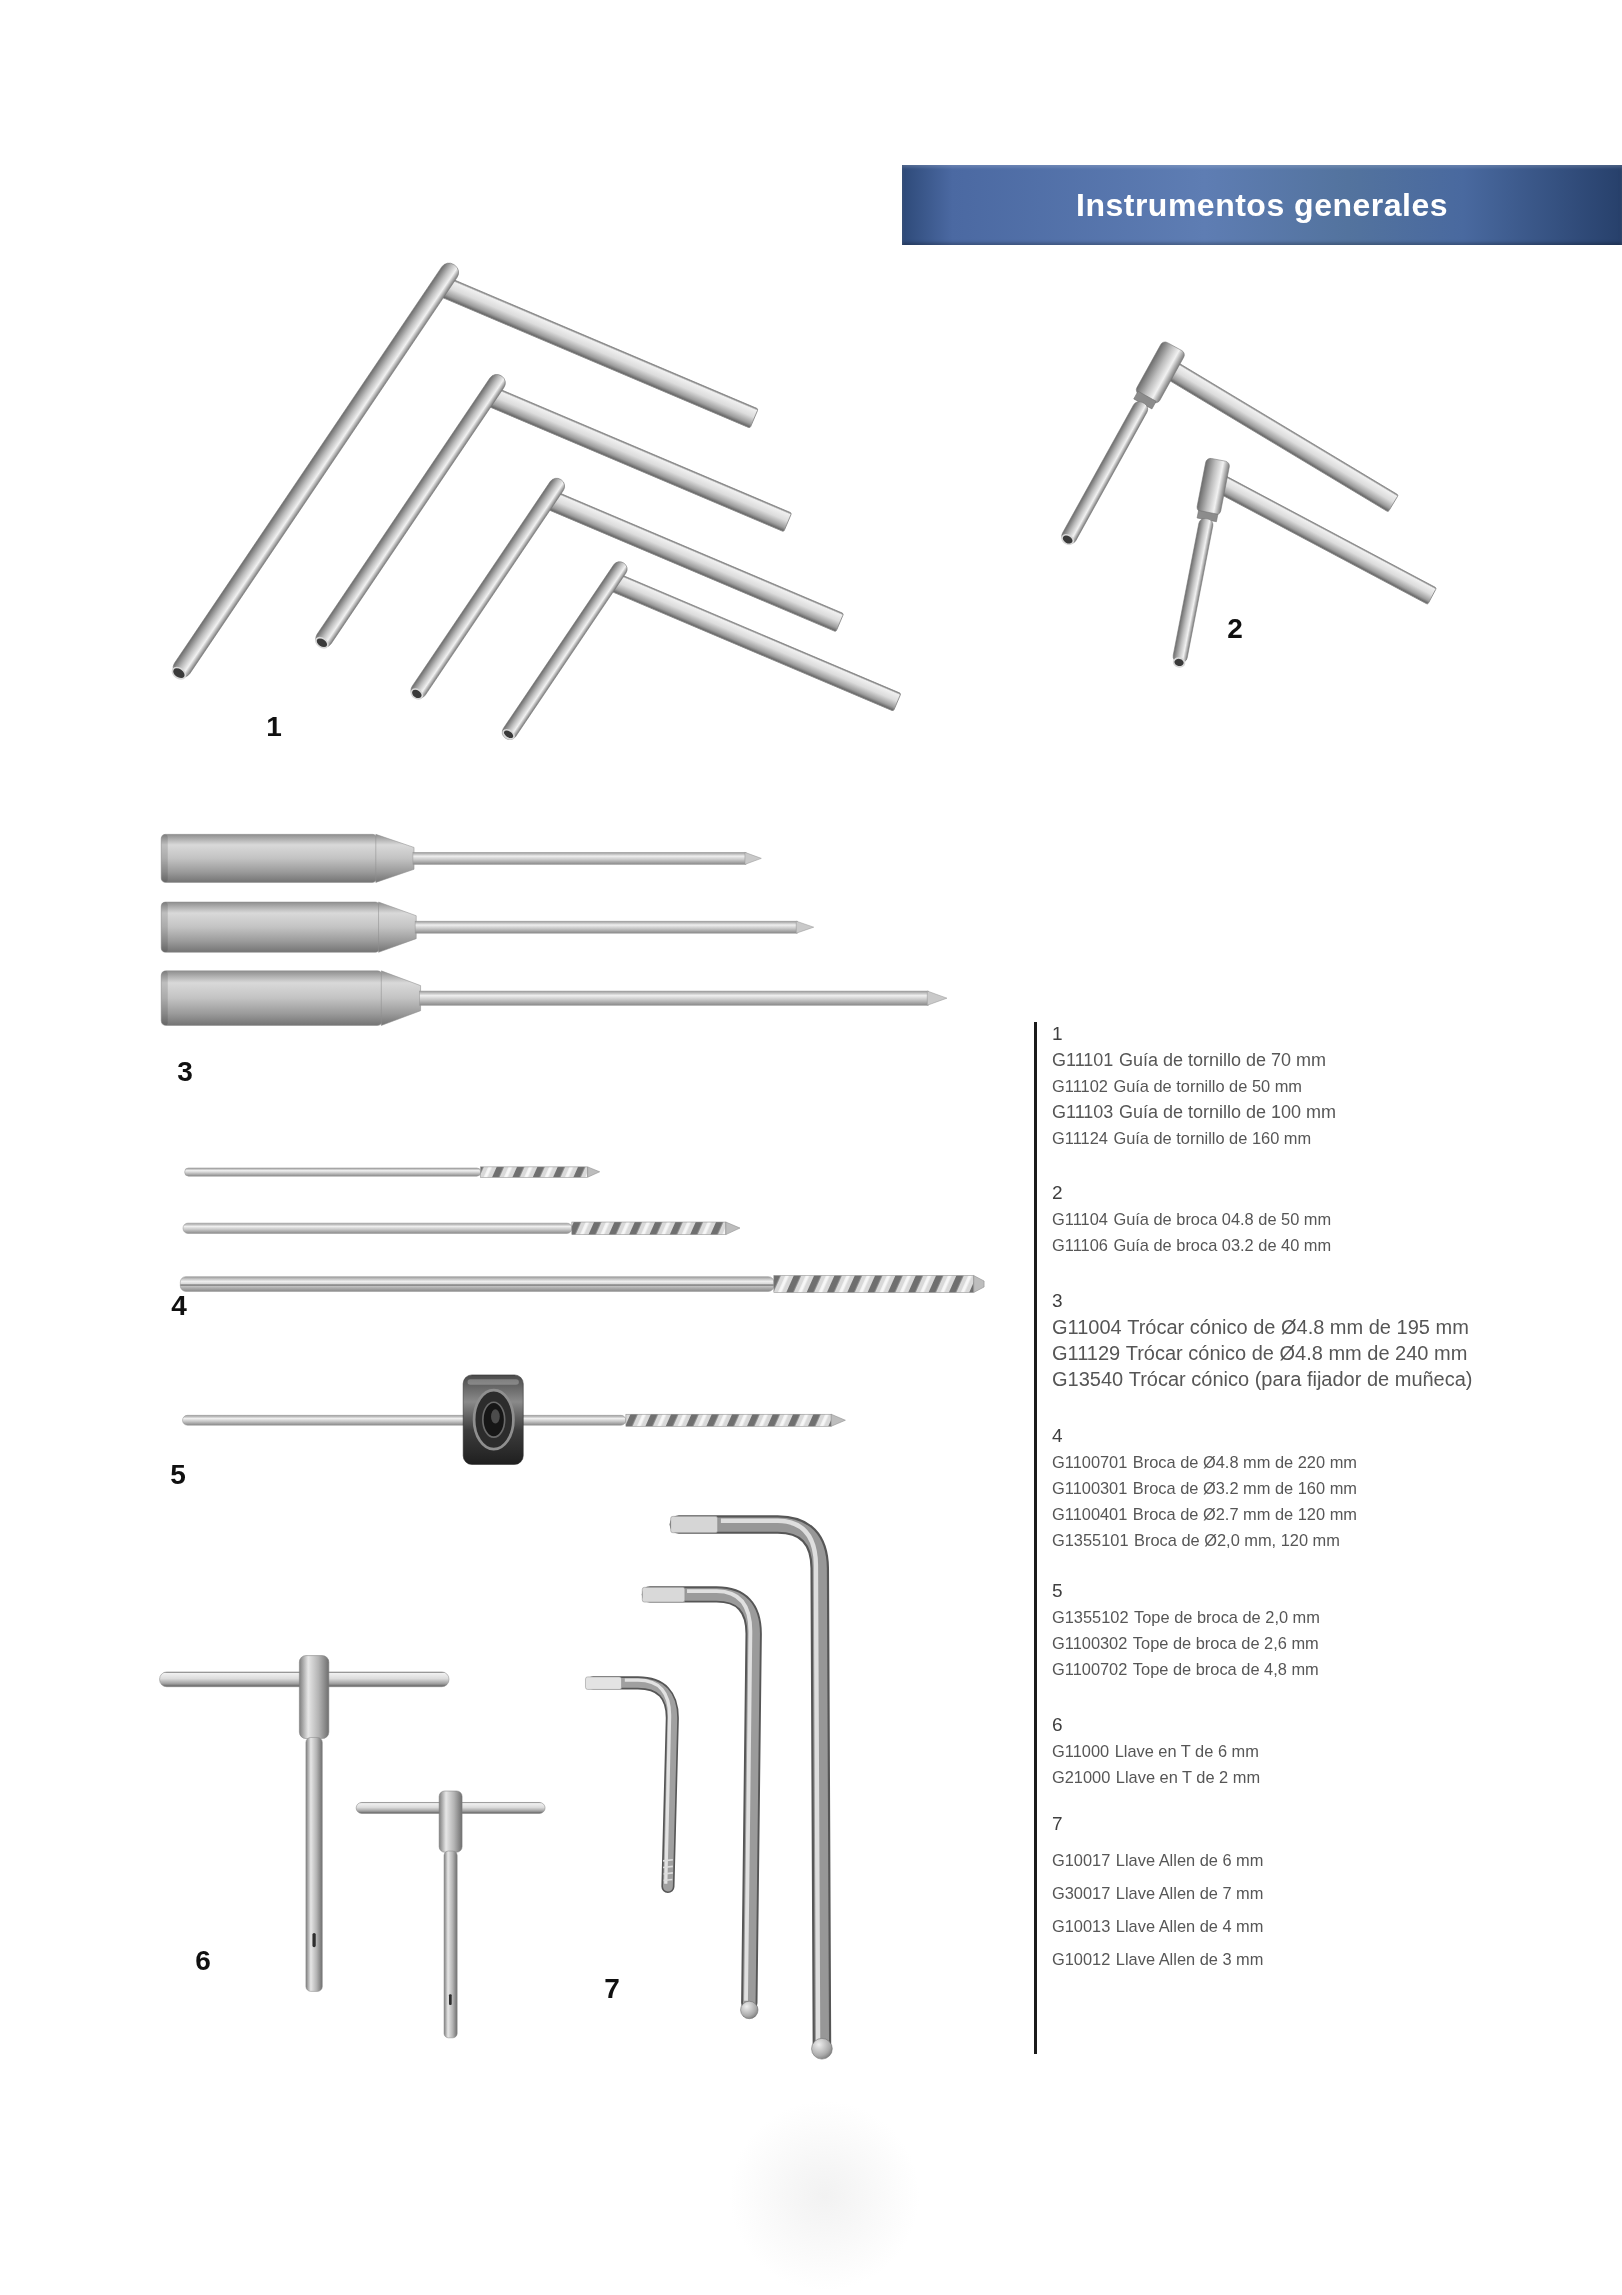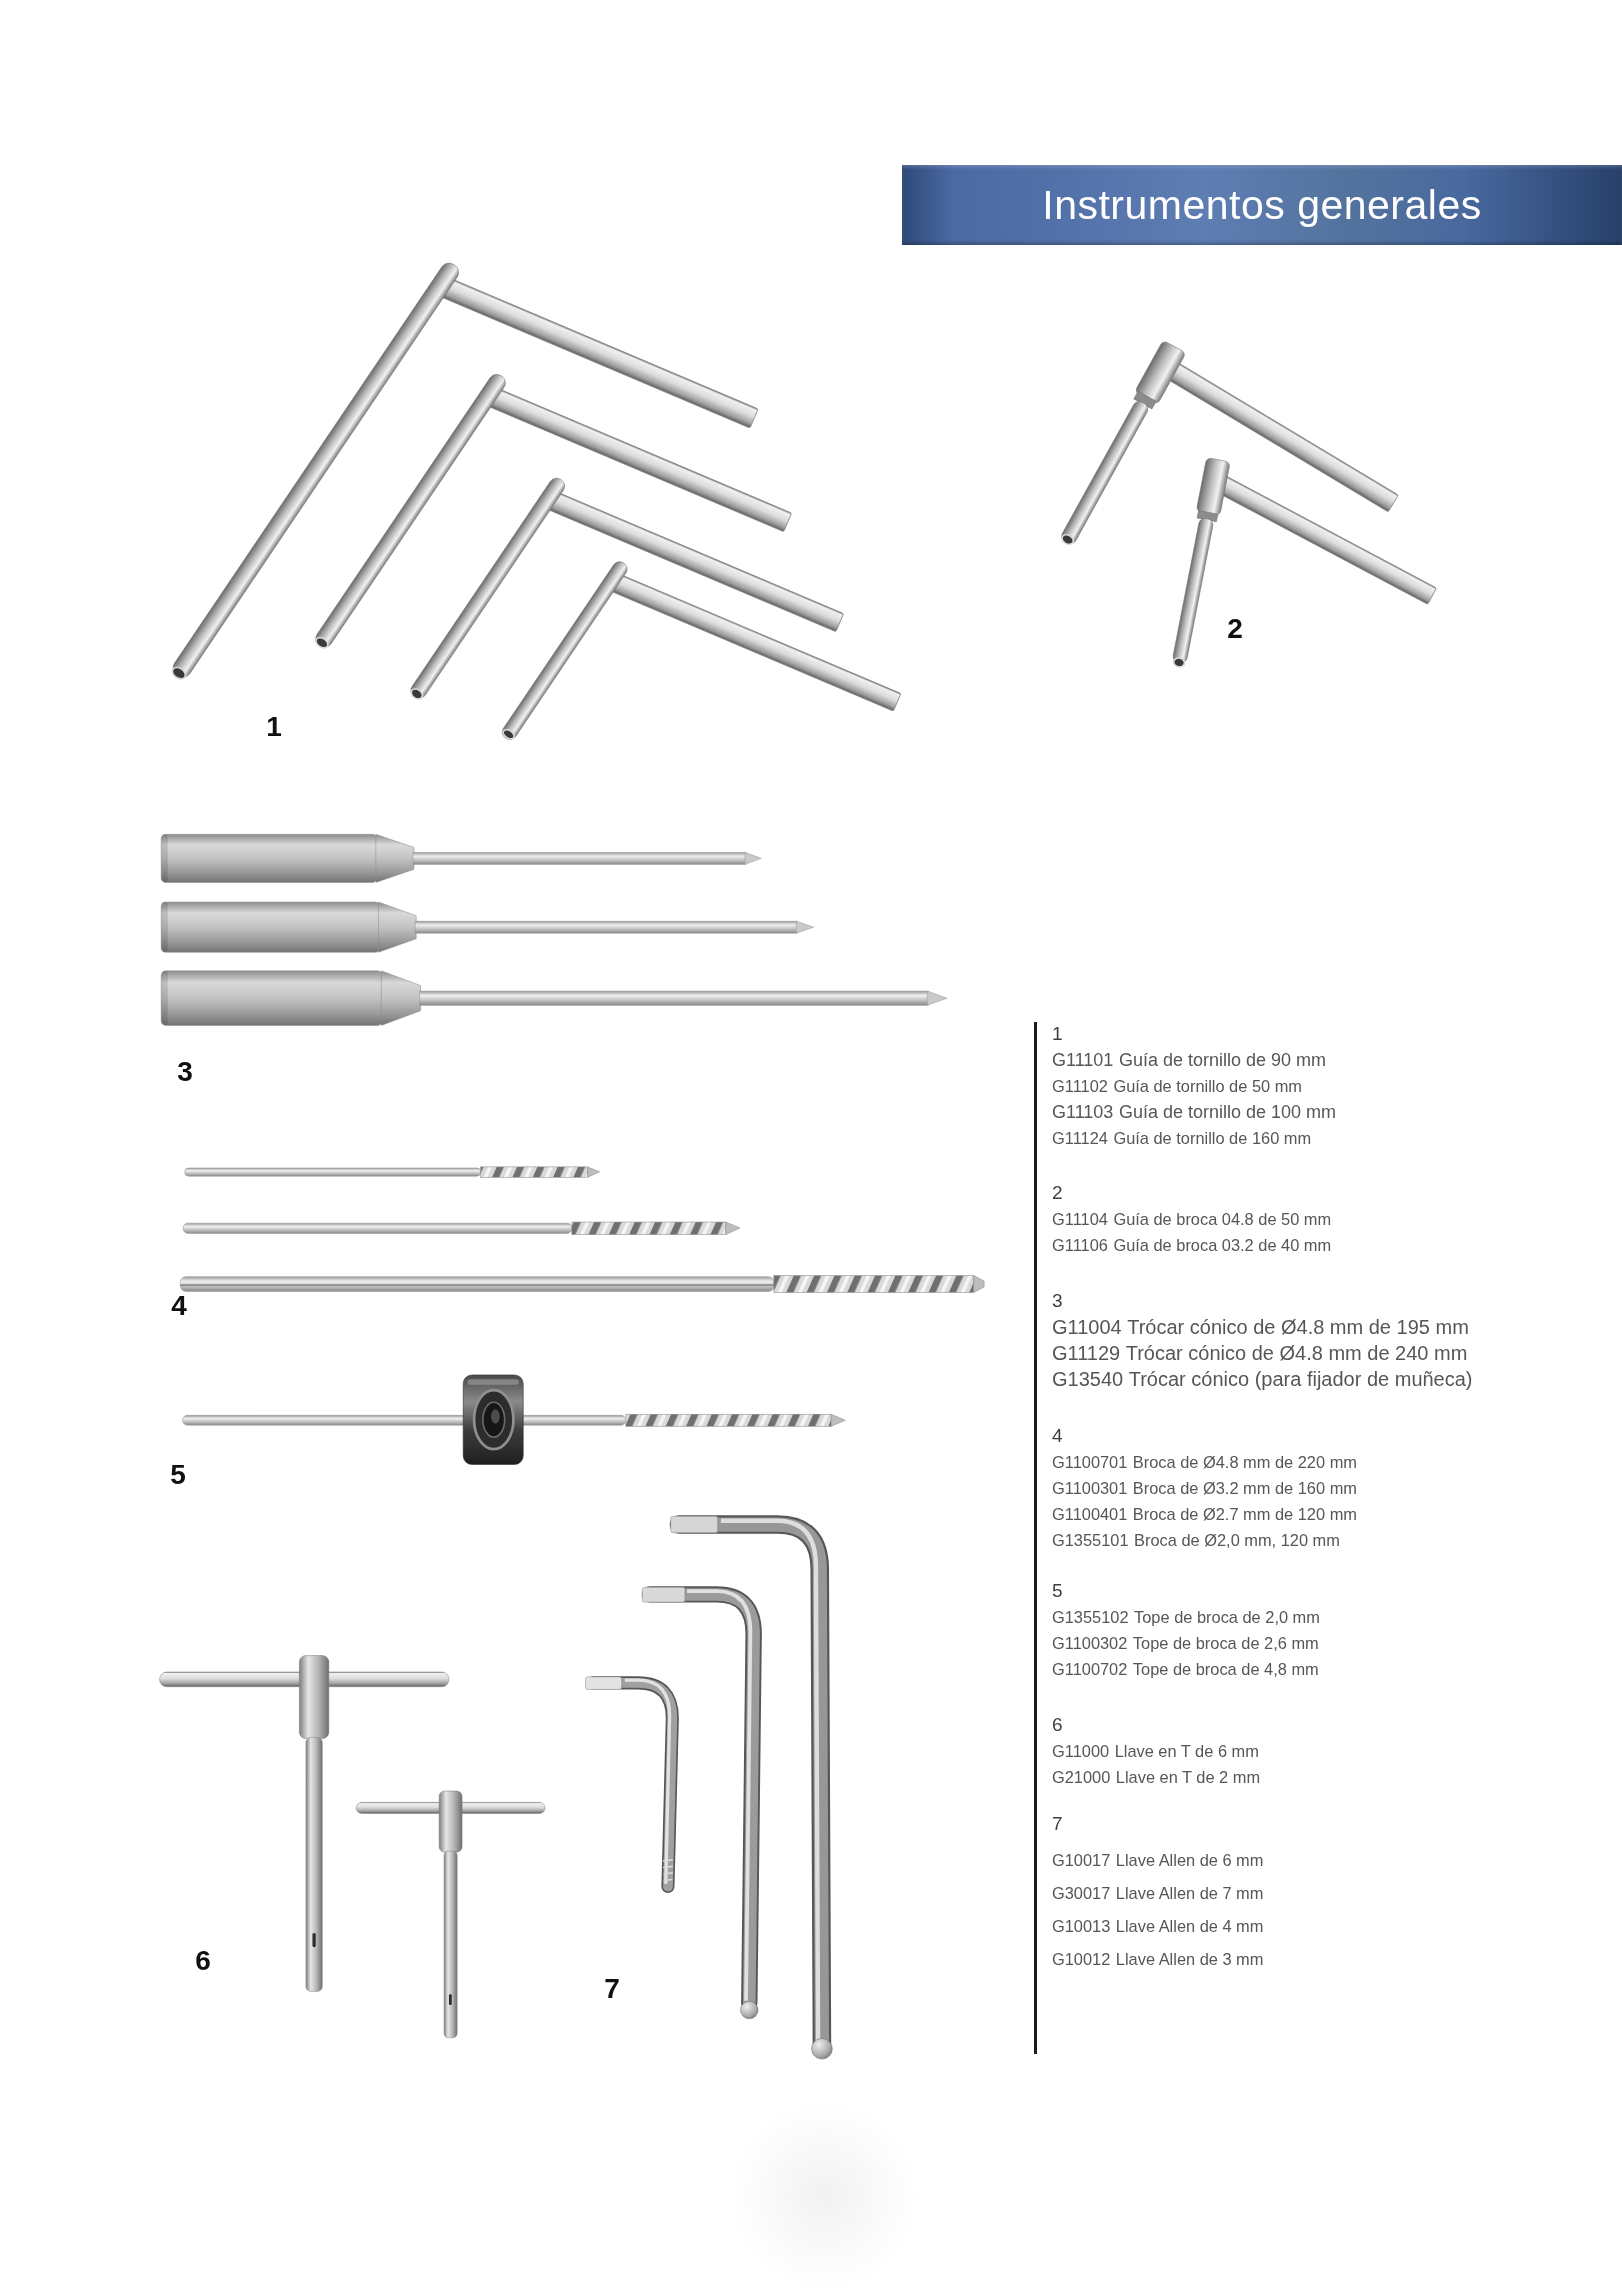--- a/index.html
+++ b/index.html
@@ -4,21 +4,21 @@
 <style>
   html,body{margin:0;padding:0;background:#e8e8e8;}
   #page{position:relative;width:1622px;height:2295px;background:#ffffff;overflow:hidden;
         font-family:"Liberation Sans", sans-serif;}
   .abs{position:absolute;}
   
   #banner{left:902px;top:165px;width:720px;height:80px;
           background:linear-gradient(to right,#2e4a79 0%,#4b69a2 7%,#5e7db3 42%,#53739e 62%,#49699f 78%,#27406b 100%);
           box-shadow:inset 0 2.2px 3.3px rgba(255,255,255,.18), inset 0 -2.2px 3.3px rgba(0,0,0,.25);
           display:flex;align-items:center;justify-content:center;}
-  #banner .title{color:#ffffff;font-size:41px;font-weight:400;letter-spacing:0.5px;}
+  #banner .title{color:#ffffff;font-size:32px;font-weight:700;letter-spacing:0.5px;}
   
   .fig-label{transform:translate(-50%,-50%);font-size:28px;font-weight:bold;color:#101010;}
   
   #divider{left:1034px;top:1022px;width:2.7px;height:1032px;background:#1b1b1b;}
   .sec{left:1052px;width:415px;color:#565656;}
   .sec .num{font-size:19px;line-height:24px;color:#3f3f3f;margin-bottom:1.1px;}
   .sec .item{font-size:16.4px;line-height:26px;white-space:nowrap;}
   .sec .code{margin-right:5.5px;}
   .sec-0 .item:nth-child(2),.sec-0 .item:nth-child(4){font-size:18px;}
   .sec-2 .item{font-size:20px;}
@@ -256,21 +256,21 @@
   <div class="abs fig-label" style="left:185px;top:1072px">3</div>
   <div class="abs fig-label" style="left:179px;top:1306px">4</div>
   <div class="abs fig-label" style="left:178px;top:1475px">5</div>
   <div class="abs fig-label" style="left:203px;top:1961px">6</div>
   <div class="abs fig-label" style="left:612px;top:1989px">7</div>
 
   <div id="divider" class="abs"></div>
 
   <div class="abs sec sec-0" style="top:1022px">
     <div class="num">1</div>
-    <div class="item"><span class="code">G11101</span><span class="desc">Guía de tornillo de 90 mm</span></div>
+    <div class="item"><span class="code">G11101</span><span class="desc">Guía de tornillo de 70 mm</span></div>
     <div class="item"><span class="code">G11102</span><span class="desc">Guía de tornillo de 50 mm</span></div>
     <div class="item"><span class="code">G11103</span><span class="desc">Guía de tornillo de 100 mm</span></div>
     <div class="item"><span class="code">G11124</span><span class="desc">Guía de tornillo de 160 mm</span></div>
   </div>
 
   <div class="abs sec sec-1" style="top:1181px">
     <div class="num">2</div>
     <div class="item"><span class="code">G11104</span><span class="desc">Guía de broca 04.8 de 50 mm</span></div>
     <div class="item"><span class="code">G11106</span><span class="desc">Guía de broca 03.2 de 40 mm</span></div>
   </div>

